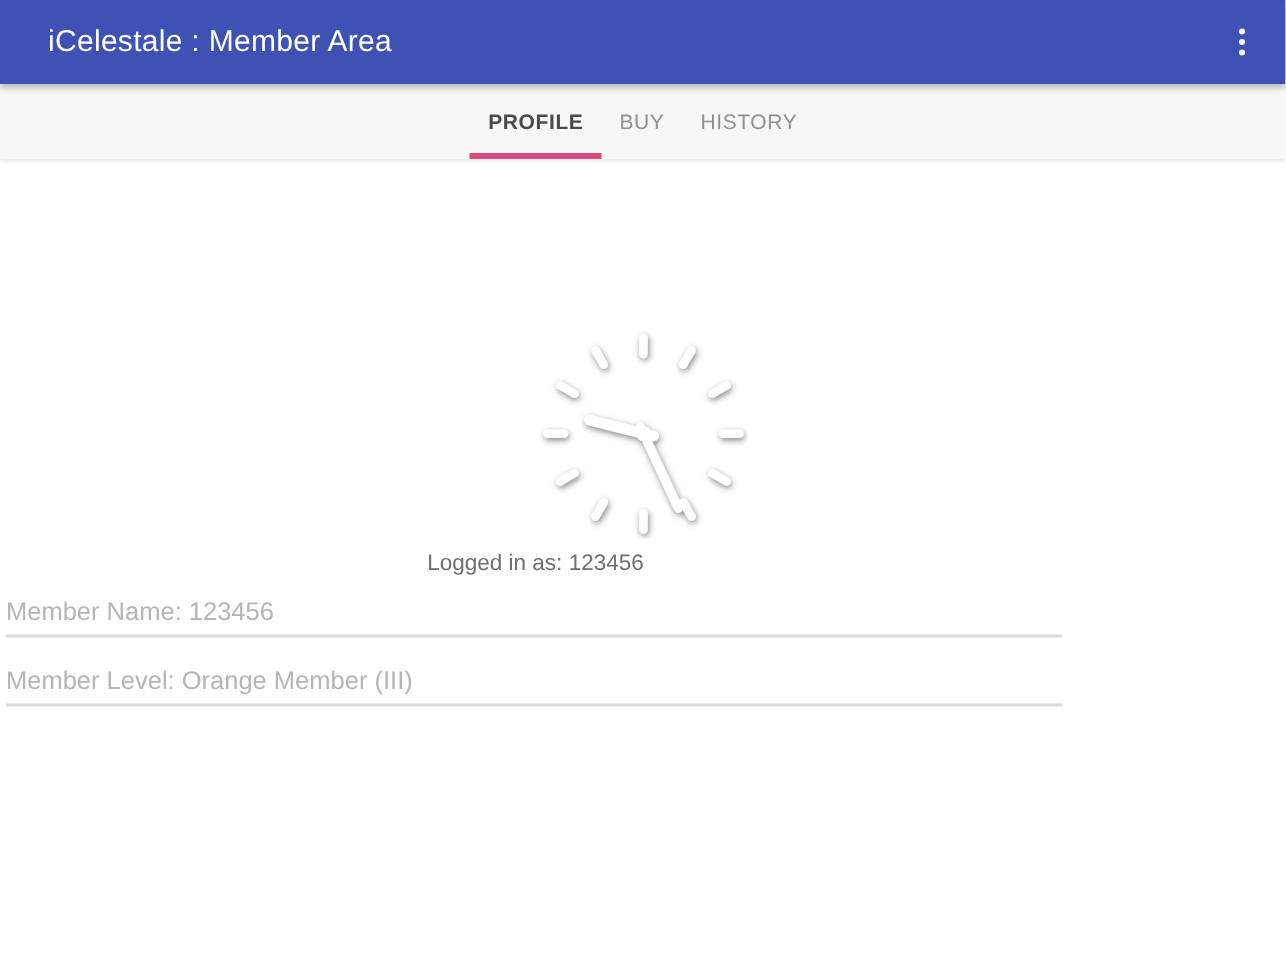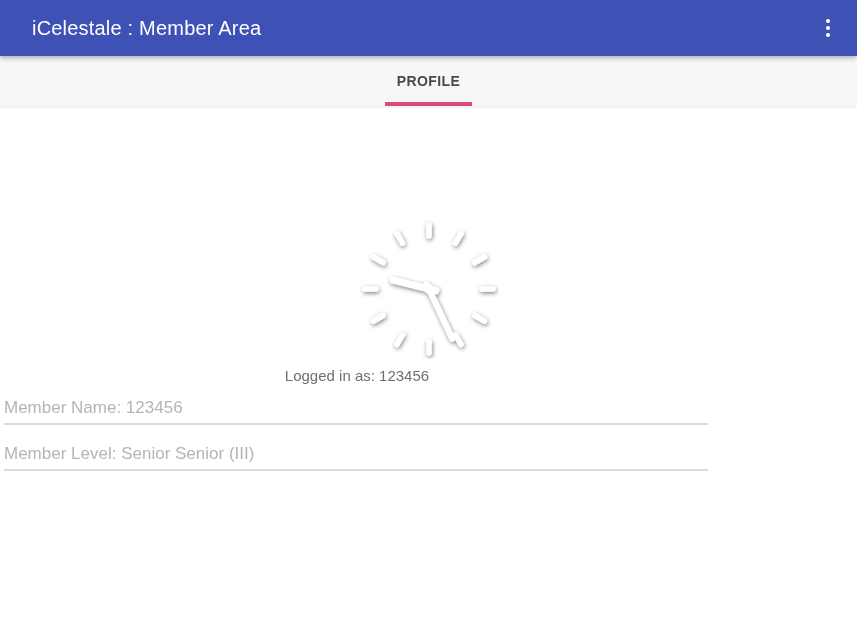--- a/index.html
+++ b/index.html
@@ -42,20 +42,22 @@
   <div class="appbar-title">iCelestale : Member Area</div>
   <div class="overflow-btn">
     <span></span>
     <span></span>
     <span></span>
   </div>
 </div>
 
 <div class="tabbar">
   <div class="tab selected">PROFILE</div>
+  <div class="tab">BUY</div>
+  <div class="tab">HISTORY</div>
 </div>
 
 <div class="content">
   <svg class="clock" width="140" height="140" viewBox="0 0 140 140">
     <defs>
       <filter id="clkshadow" x="-40%" y="-40%" width="180%" height="180%">
         <feDropShadow dx="0.8" dy="1.6" stdDeviation="2" flood-color="#000000" flood-opacity="0.5"></feDropShadow>
       </filter>
     </defs>
     <g id="clock-g" filter="url(#clkshadow)" stroke="#ffffff" fill="#ffffff" stroke-linecap="round">
@@ -74,15 +76,15 @@
         <line x1="76.79207008393197" y1="71.69345326919768" x2="34.099058127788126" y2="61.0488898628123" stroke-width="7"></line>
         <line x1="67.8869086912965" y1="65.46846106481675" x2="93.24400439573847" y2="119.84692828701574" stroke-width="6"></line>
         <circle cx="70" cy="70" r="4.5"></circle>
       </g>
   </svg>
 
   <div class="logged-in">Logged in as: 123456</div>
 
   <div class="fields">
     <div class="field">Member Name: 123456</div>
-    <div class="field">Member Level: Senior Senior (III)</div>
+    <div class="field">Member Level: Orange Member (III)</div>
   </div>
 </div>
 
 </body></html>

